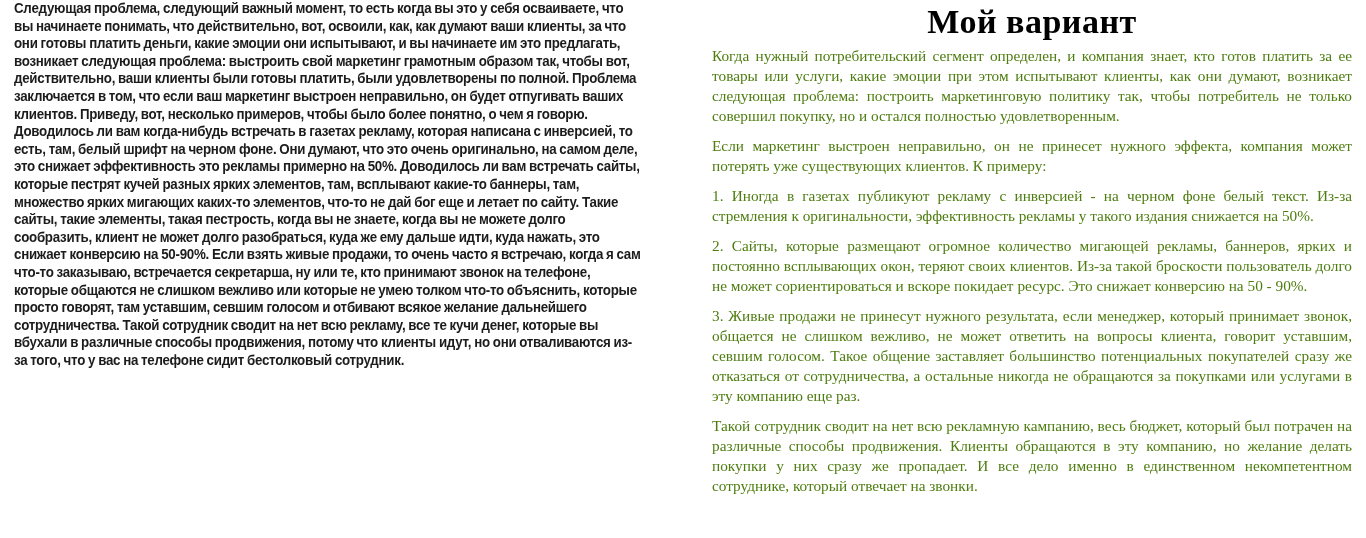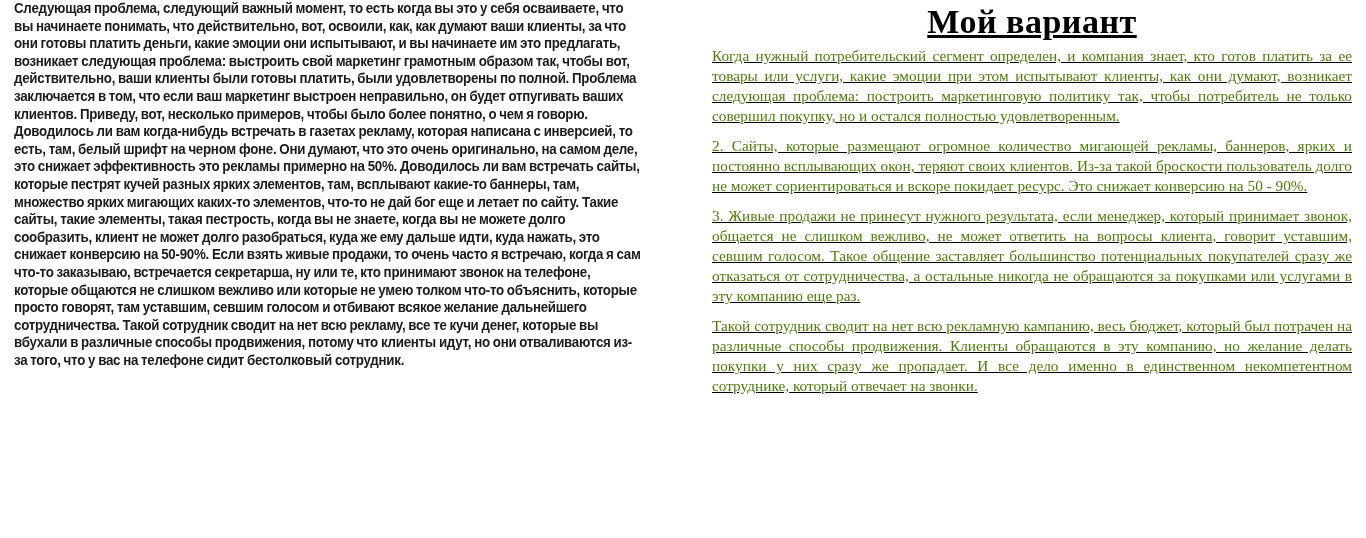--- a/index.html
+++ b/index.html
@@ -23,21 +23,20 @@
     box-sizing: border-box;
     height: 538px;
   }
   .col-left {
     width: 683px;
     padding: 0 0 0 14px;
   }
   .col-right {
     width: 683px;
     padding: 0 14px 8px 29px;
-    text-decoration: underline;
   }
   .col-title {
     font-family: "Liberation Serif", serif;
     font-weight: bold;
     font-size: 34px;
     line-height: 40px;
     text-align: center;
     margin: 2px 0 4px 0;
     letter-spacing: 0.5px;
     color: #000000;
@@ -80,19 +79,21 @@
 <div class="page">
 
   <section class="col col-left">
     <p class="left-text">Следующая проблема, следующий важный момент, то есть когда вы это у себя осваиваете, что вы начинаете понимать, что действительно, вот, освоили, как, как думают ваши клиенты, за что они готовы платить деньги, какие эмоции они испытывают, и вы начинаете им это предлагать, возникает следующая проблема: выстроить свой маркетинг грамотным образом так, чтобы вот, действительно, ваши клиенты были готовы платить, были удовлетворены по полной. Проблема заключается в том, что если ваш маркетинг выстроен неправильно, он будет отпугивать ваших клиентов. Приведу, вот, несколько примеров, чтобы было более понятно, о чем я говорю. Доводилось ли вам когда-нибудь встречать в газетах рекламу, которая написана с инверсией, то есть, там, белый шрифт на черном фоне. Они думают, что это очень оригинально, на самом деле, это снижает эффективность это рекламы примерно на 50%. Доводилось ли вам встречать сайты, которые пестрят кучей разных ярких элементов, там, всплывают какие-то баннеры, там, множество ярких мигающих каких-то элементов, что-то не дай бог еще и летает по сайту. Такие сайты, такие элементы, такая пестрость, когда вы не знаете, когда вы не можете долго сообразить, клиент не может долго разобраться, куда же ему дальше идти, куда нажать, это снижает конверсию на 50-90%. Если взять живые продажи, то очень часто я встречаю, когда я сам что-то заказываю, встречается секретарша, ну или те, кто принимают звонок на телефоне, которые общаются не слишком вежливо или которые не умею толком что-то объяснить, которые просто говорят, там уставшим, севшим голосом и отбивают всякое желание дальнейшего сотрудничества. Такой сотрудник сводит на нет всю рекламу, все те кучи денег, которые вы вбухали в различные способы продвижения, потому что клиенты идут, но они отваливаются из-за того, что у вас на телефоне сидит бестолковый сотрудник.</p>
   </section>
 
   <section class="col col-right">
     <h1 class="col-title">Мой вариант</h1>
     <div class="right-text">
       <p>Когда нужный потребительский сегмент определен, и компания знает, кто готов платить за ее товары или услуги, какие эмоции при этом испытывают клиенты, как они думают, возникает следующая проблема: построить маркетинговую политику так, чтобы потребитель не только совершил покупку, но и остался полностью удовлетворенным.</p>
+      <p>Если маркетинг выстроен неправильно, он не принесет нужного эффекта, компания может потерять уже существующих клиентов. К примеру:</p>
+      <p>1. Иногда в газетах публикуют рекламу с инверсией  - на черном фоне белый текст. Из-за стремления к оригинальности, эффективность рекламы у такого издания снижается на 50%.</p>
       <p>2. Сайты, которые размещают огромное количество мигающей рекламы, баннеров, ярких и постоянно всплывающих окон, теряют своих клиентов. Из-за такой броскости пользователь долго не может сориентироваться и вскоре покидает ресурс. Это снижает конверсию на 50 - 90%.</p>
       <p>3. Живые продажи не принесут нужного результата, если менеджер, который принимает звонок, общается не слишком  вежливо, не может ответить на вопросы клиента, говорит уставшим, севшим голосом. Такое общение заставляет большинство потенциальных покупателей сразу же отказаться от сотрудничества, а остальные никогда не обращаются за покупками или услугами в эту компанию еще раз.</p>
       <p>Такой сотрудник сводит на нет всю рекламную кампанию, весь бюджет, который был потрачен на различные способы продвижения. Клиенты обращаются в эту компанию, но желание делать покупки у них сразу же пропадает. И все дело именно в единственном некомпетентном сотруднике, который отвечает на звонки.</p>
     </div>
   </section>
 
 </div>
 
 </body></html>

